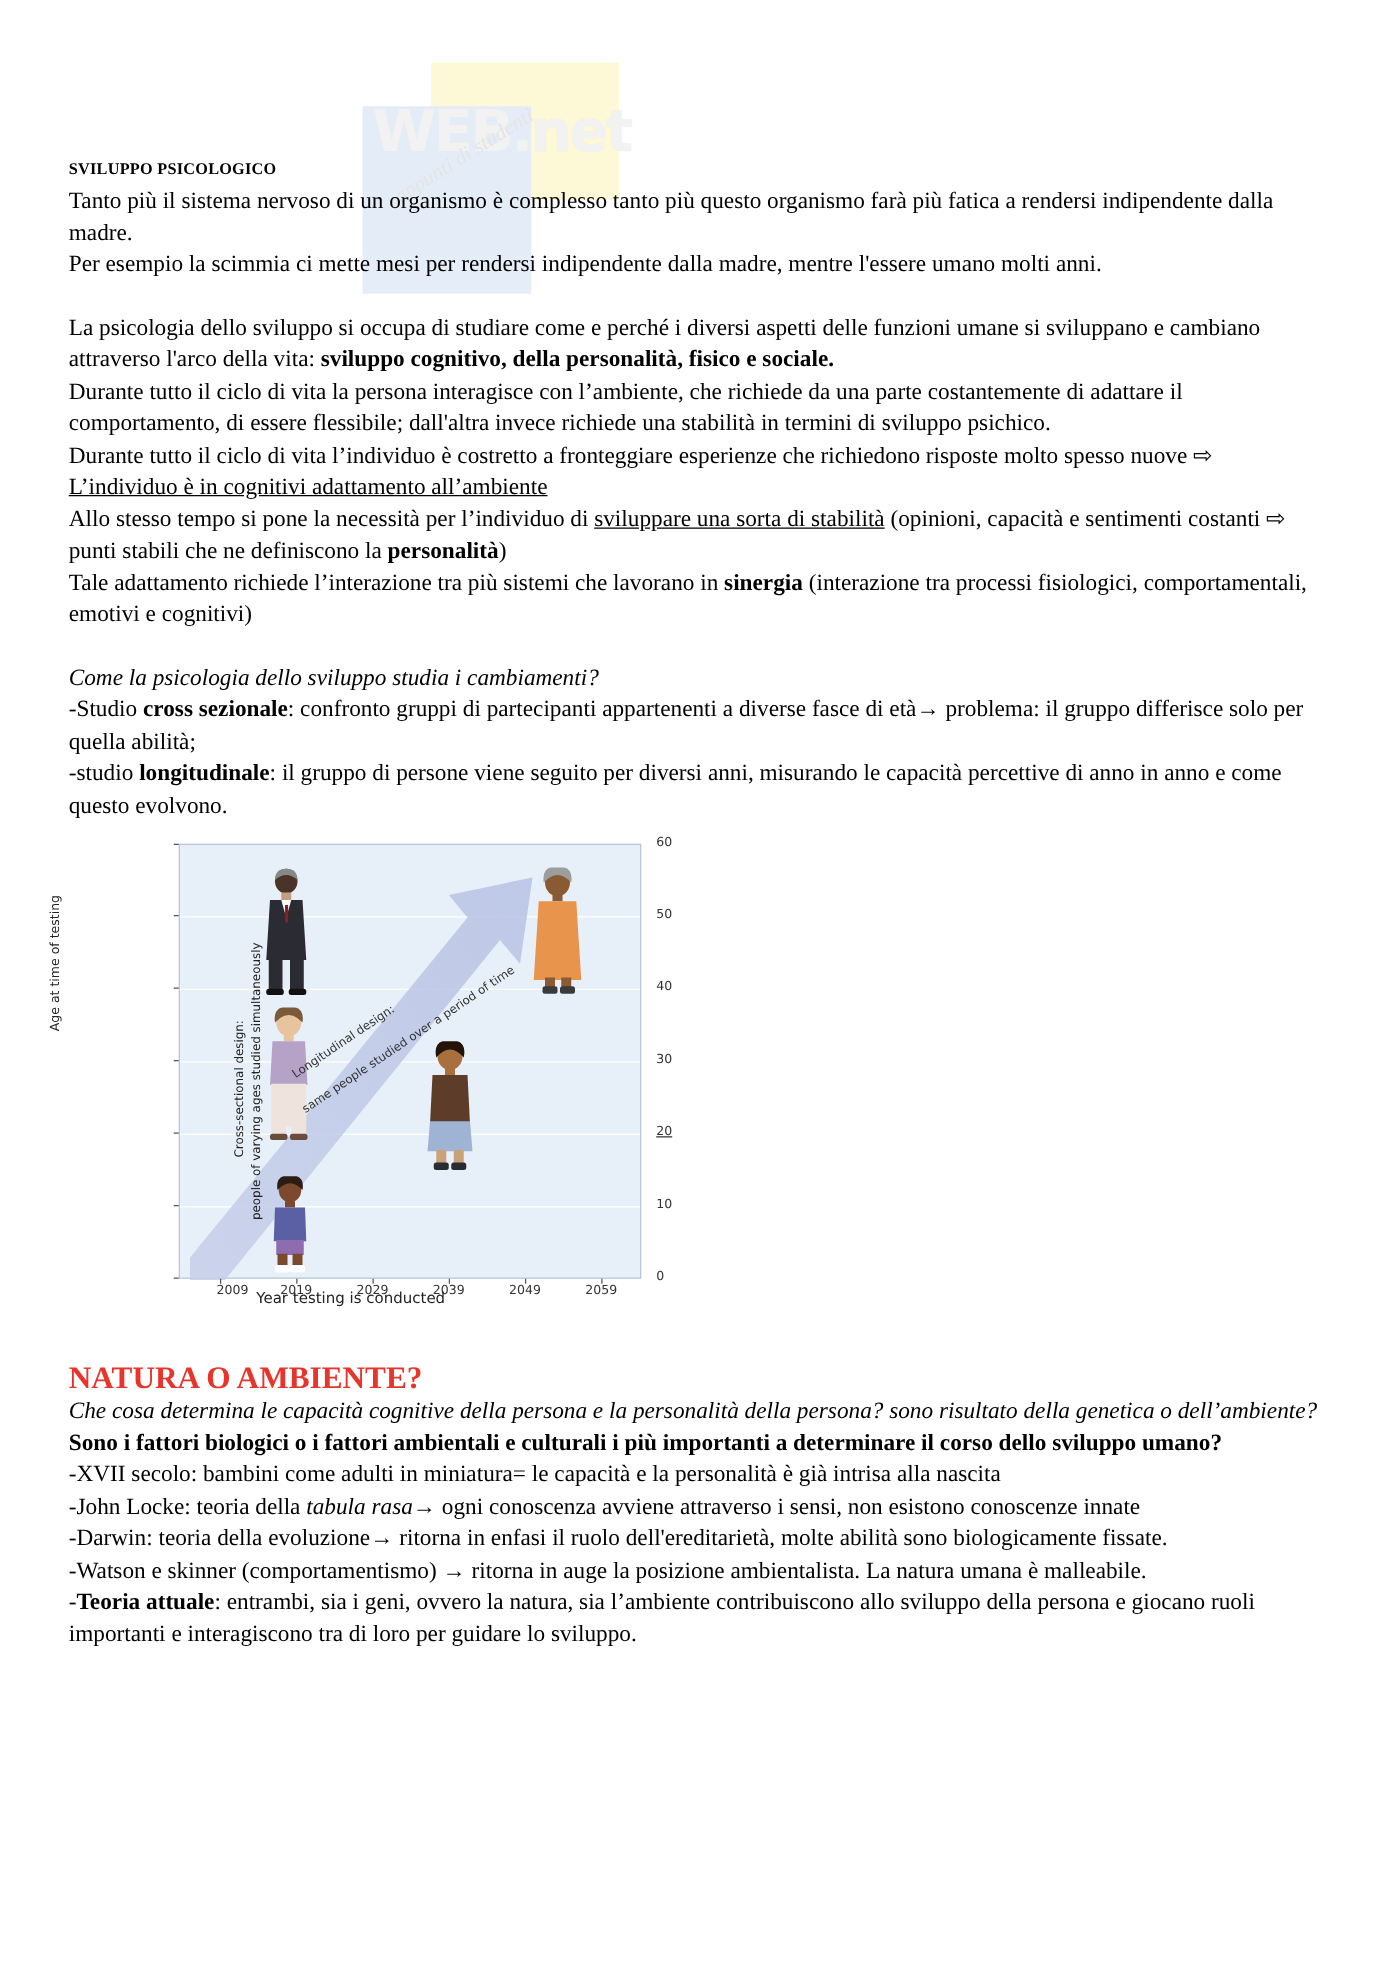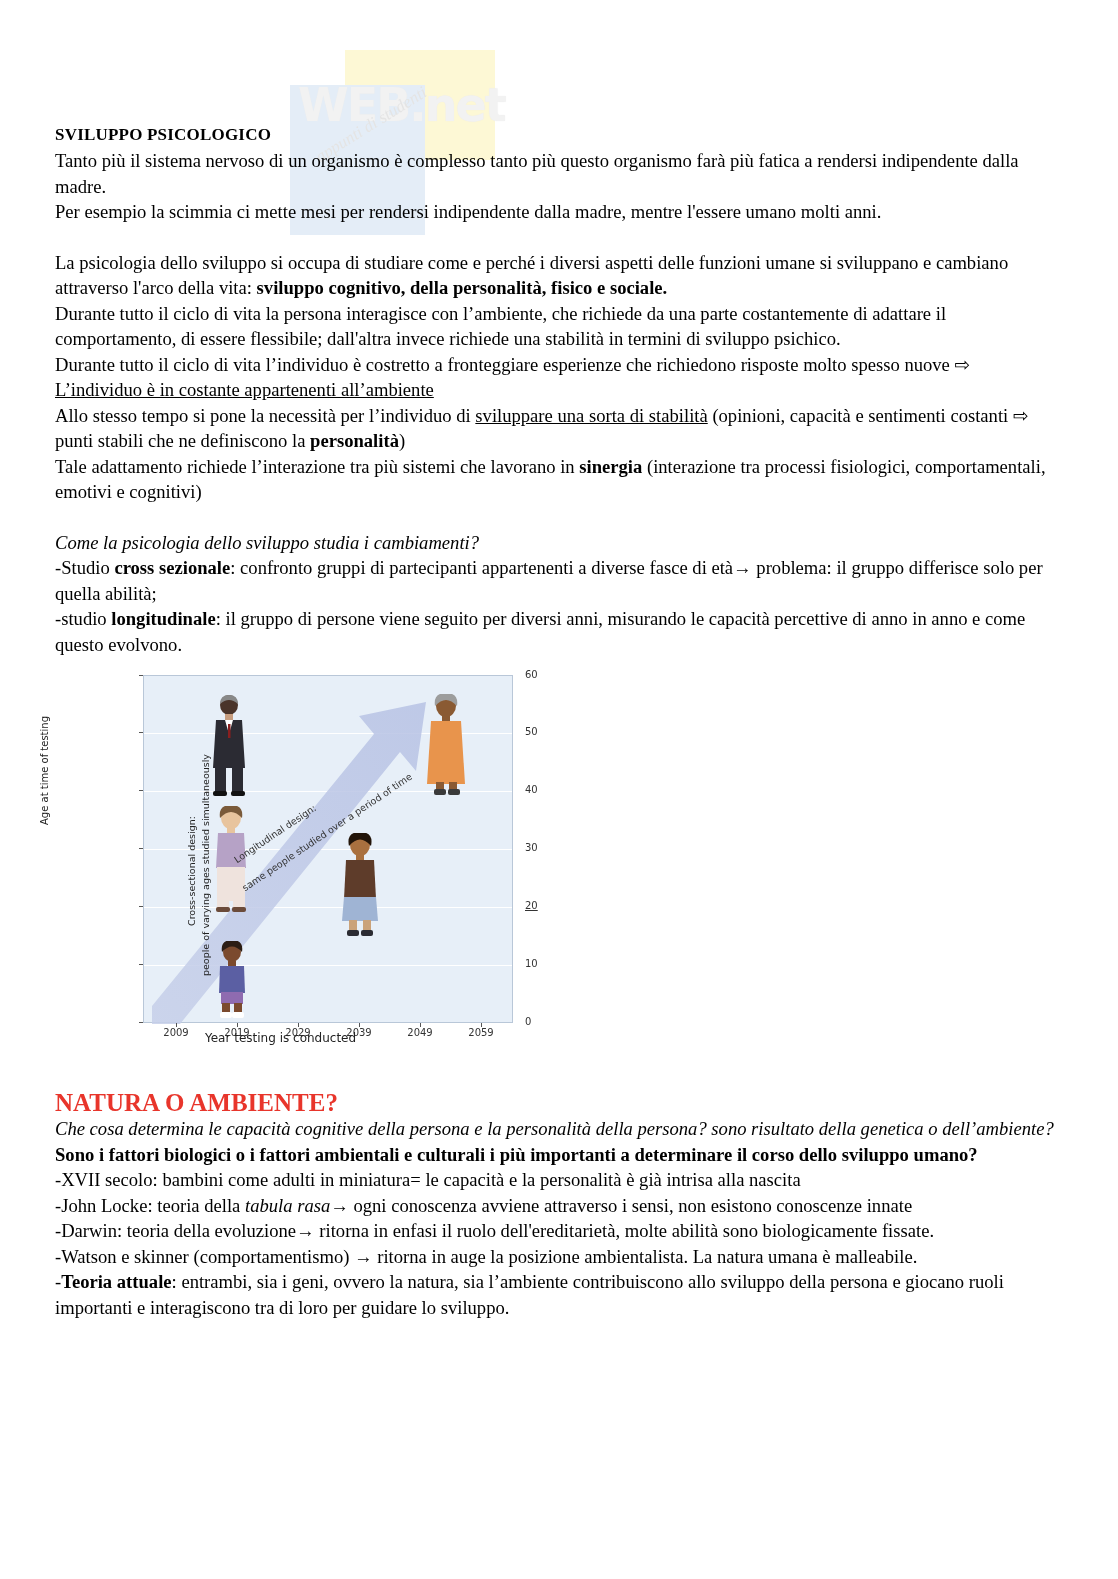--- a/index.html
+++ b/index.html
@@ -77,21 +77,21 @@
     width: 1010px;
   }
   p, .line {
     margin: 0;
     font-size: 18.6px;
     line-height: 25.5px;
     text-align: left;
   }
   .h-title {
     font-weight: bold;
-    font-size: 17px;
+    font-size: 13px;
     line-height: 26px;
     color: #000;
     letter-spacing: 0.2px;
   }
   .h-red {
     font-weight: bold;
     font-size: 25px;
     line-height: 26px;
     color: #e8352b;
   }
@@ -220,21 +220,21 @@
     <p class="line">Tanto più il sistema nervoso di un organismo è complesso tanto più questo organismo farà più fatica a rendersi indipendente dalla madre.</p>
     <p class="line">Per esempio la scimmia ci mette mesi per rendersi indipendente dalla madre, mentre l'essere umano molti anni.</p>
 
     <div class="spacer"></div>
 
     <p class="line">
       <span>La psicologia dello sviluppo si occupa di studiare come e perché i diversi aspetti delle funzioni umane si sviluppano e cambiano attraverso l'arco della vita: </span><b>sviluppo cognitivo, della personalità, fisico e sociale.</b>
     </p>
     <p class="line">Durante tutto il ciclo di vita la persona interagisce con l’ambiente, che richiede da una parte costantemente di adattare il comportamento, di essere flessibile; dall'altra invece richiede una stabilità in termini di sviluppo psichico.</p>
     <p class="line">Durante tutto il ciclo di vita l’individuo è costretto a fronteggiare esperienze che richiedono risposte molto spesso nuove ⇨</p>
-    <p class="line"><span class="u">L’individuo è in costante appartenenti all’ambiente</span></p>
+    <p class="line"><span class="u">L’individuo è in cognitivi adattamento all’ambiente</span></p>
     <p class="line">
       <span>Allo stesso tempo si pone la necessità per l’individuo di </span><span class="u">sviluppare una sorta di stabilità</span><span> (opinioni, capacità e sentimenti costanti ⇨ punti stabili che ne definiscono la </span><b>personalità</b><span>)</span>
     </p>
     <p class="line">
       <span>Tale adattamento richiede l’interazione tra più sistemi che lavorano in </span><b>sinergia</b><span> (interazione tra processi fisiologici, comportamentali, emotivi e cognitivi)</span>
     </p>
 
     <div class="spacer"></div>
 
     <p class="line"><i>Come la psicologia dello sviluppo studia i cambiamenti?</i></p>
@@ -347,21 +347,21 @@
       <div class="ytickmark" style="top:289px;"></div>
       <div class="ytickmark" style="top:347px;"></div>
 
       <div class="xtickmark" style="left:111px;"></div>
       <div class="xtickmark" style="left:172px;"></div>
       <div class="xtickmark" style="left:233px;"></div>
       <div class="xtickmark" style="left:294px;"></div>
       <div class="xtickmark" style="left:355px;"></div>
       <div class="xtickmark" style="left:416px;"></div>
 
-      <div class="xtick" style="left:87px;">2009</div>
+      <div class="xtick" style="left:97px;">2009</div>
       <div class="xtick" style="left:148px;">2019</div>
       <div class="xtick" style="left:209px;">2029</div>
       <div class="xtick" style="left:270px;">2039</div>
       <div class="xtick" style="left:331px;">2049</div>
       <div class="xtick" style="left:392px;">2059</div>
 
       <div class="yaxis-label">Age at time of testing</div>
       <div class="xaxis-label">Year testing is conducted</div>
     </div>
 

